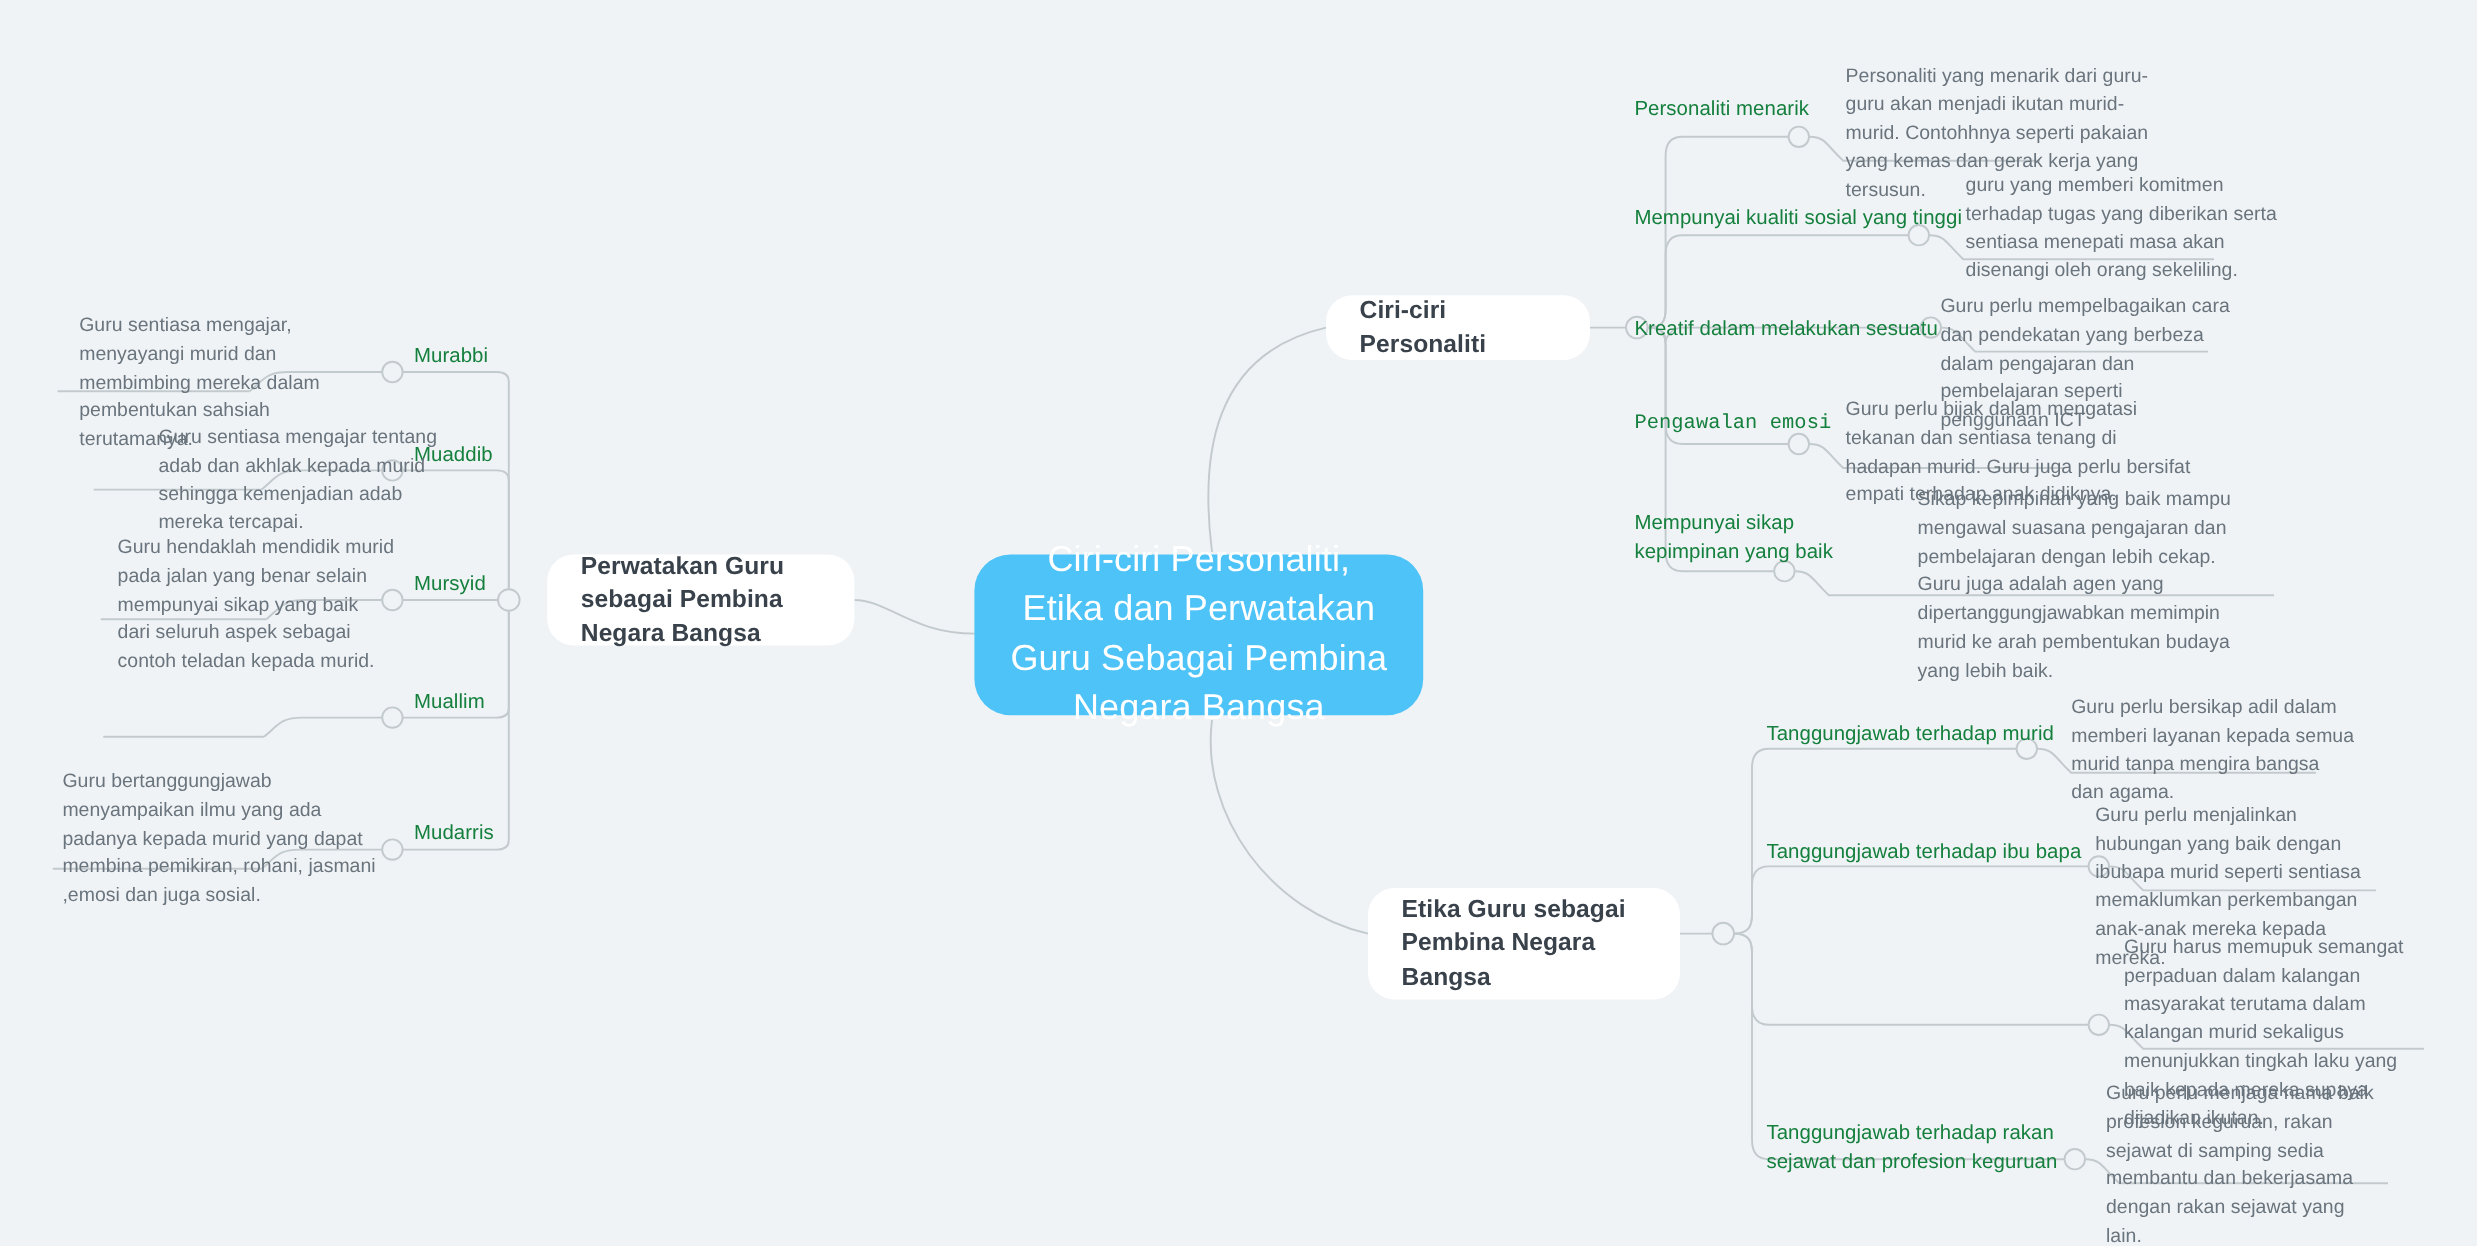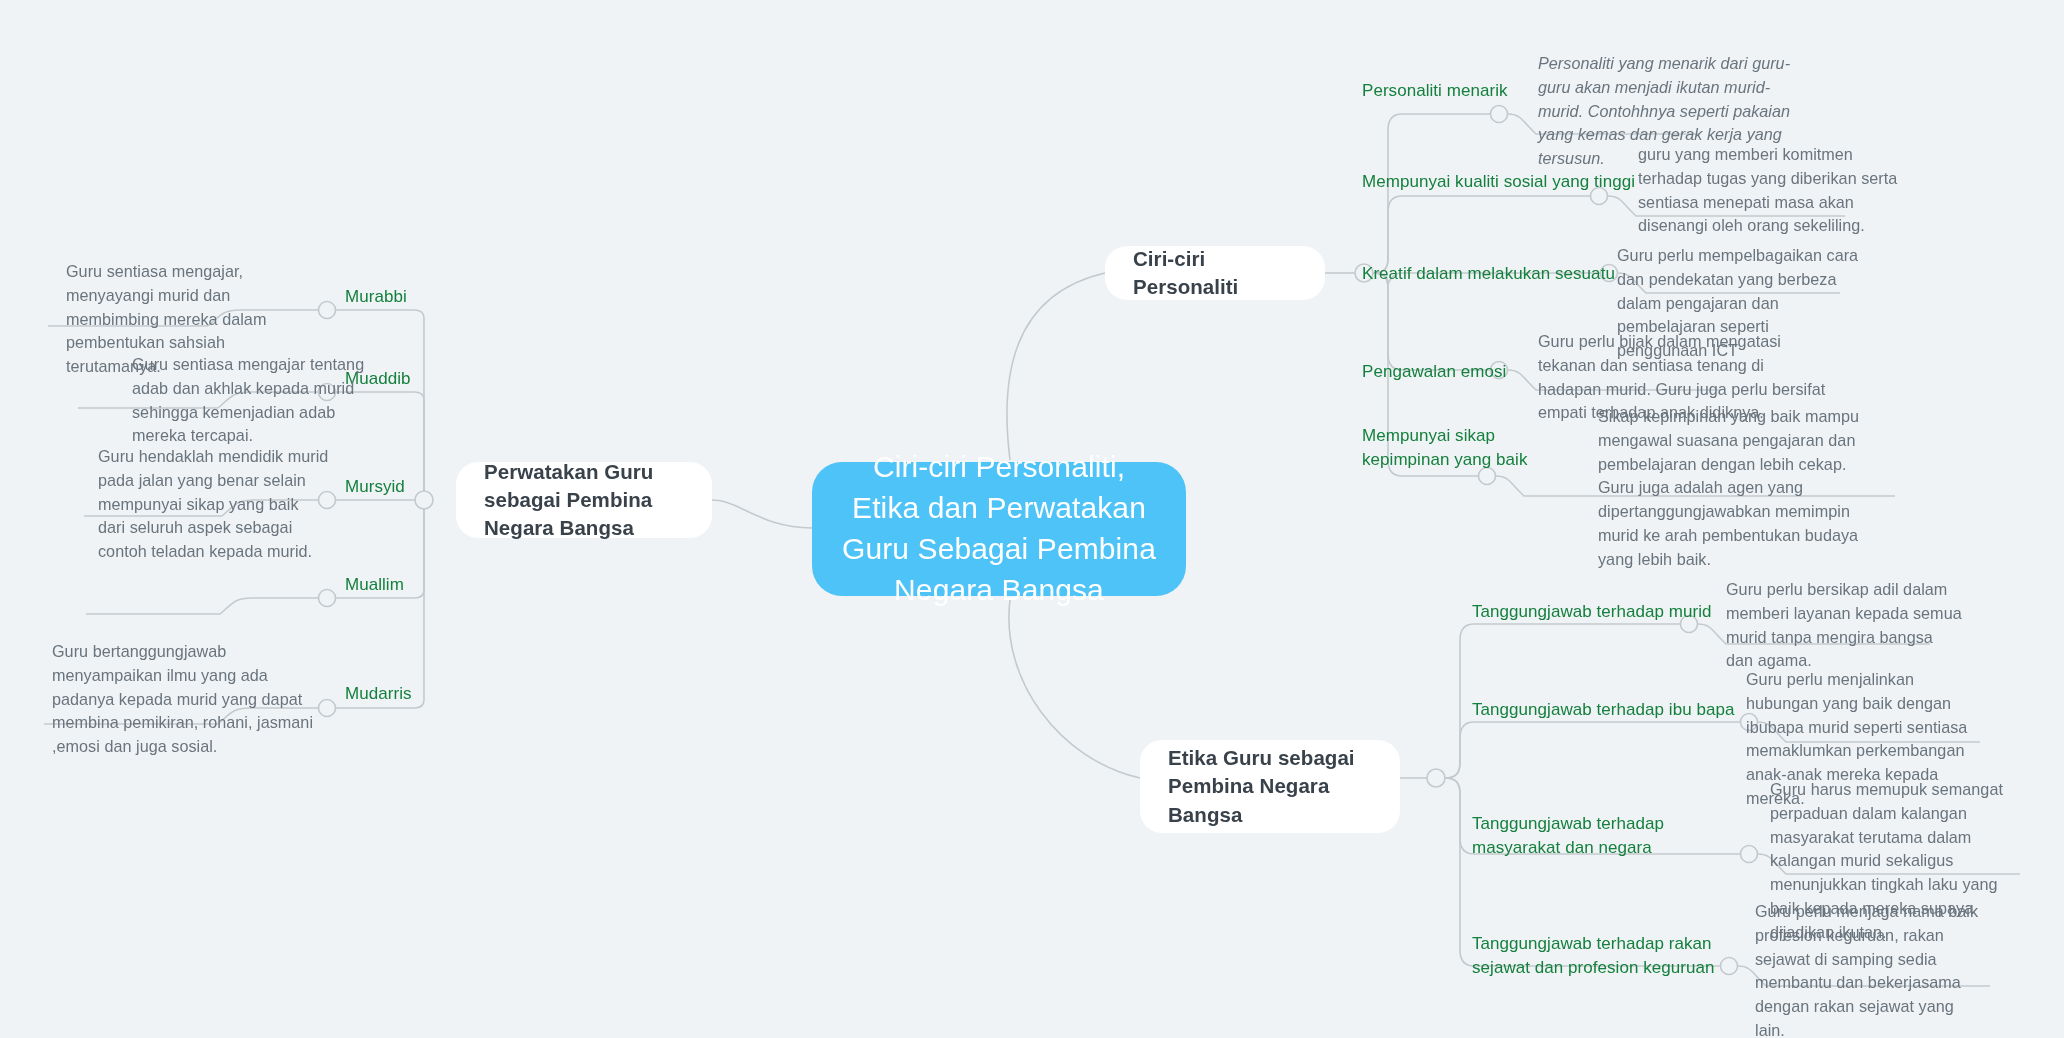--- a/index.html
+++ b/index.html
@@ -194,39 +194,38 @@
 
   <div class="topic-label" style="left:345px; top:475px; width:140px;">Mursyid</div>
   <div class="leaf-text" style="left:98px; top:445px; width:232px;">Guru hendaklah mendidik murid pada jalan yang benar selain mempunyai sikap yang baik dari seluruh aspek sebagai contoh teladan kepada murid.</div>
 
   <div class="topic-label" style="left:345px; top:573px; width:140px;">Muallim</div>
 
   <div class="topic-label" style="left:345px; top:682px; width:140px;">Mudarris</div>
   <div class="leaf-text" style="left:52px; top:640px; width:262px;">Guru bertanggungjawab menyampaikan ilmu yang ada padanya kepada murid yang dapat membina pemikiran, rohani, jasmani ,emosi dan juga sosial.</div>
 
   <div class="topic-label" style="left:1362px; top:79px; width:260px;">Personaliti menarik</div>
-  <div class="leaf-text" style="left:1538px; top:52px; width:254px;font-style:italic;">Personaliti yang menarik dari guru-guru akan menjadi ikutan murid-murid. Contohhnya seperti pakaian yang kemas dan gerak kerja yang tersusun.</div>
+  <div class="leaf-text" style="left:1538px; top:52px; width:254px;">Personaliti yang menarik dari guru-guru akan menjadi ikutan murid-murid. Contohhnya seperti pakaian yang kemas dan gerak kerja yang tersusun.</div>
 
   <div class="topic-label" style="left:1362px; top:170px; width:300px;">Mempunyai kualiti sosial yang tinggi</div>
   <div class="leaf-text" style="left:1638px; top:143px; width:266px;">guru yang memberi komitmen terhadap tugas yang diberikan serta sentiasa menepati masa  akan disenangi oleh orang sekeliling.</div>
 
   <div class="topic-label" style="left:1362px; top:262px; width:300px;">Kreatif dalam melakukan sesuatu</div>
   <div class="leaf-text" style="left:1617px; top:244px; width:246px;">Guru perlu mempelbagaikan cara dan pendekatan yang berbeza dalam pengajaran dan pembelajaran seperti penggunaan ICT</div>
 
-  <div class="topic-label" style="left:1362px; top:360px; width:260px;">Pengawalan emosi</div>
+  <div class="topic-label" style="left:1362px; top:342px; width:260px;font-family:Liberation Mono, monospace;">Pengawalan emosi</div>
   <div class="leaf-text" style="left:1538px; top:330px; width:290px;">Guru perlu bijak dalam mengatasi tekanan dan sentiasa tenang  di hadapan murid. Guru juga perlu bersifat empati terhadap anak didiknya.</div>
 
   <div class="topic-label" style="left:1362px; top:424px; width:210px;">Mempunyai sikap kepimpinan yang baik</div>
   <div class="leaf-text" style="left:1598px; top:405px; width:286px;">Sikap kepimpinan yang baik mampu mengawal suasana pengajaran dan pembelajaran dengan lebih cekap. Guru juga adalah agen yang dipertanggungjawabkan memimpin murid ke arah pembentukan budaya yang lebih baik.</div>
 
   <div class="topic-label" style="left:1472px; top:600px; width:300px;">Tanggungjawab terhadap murid</div>
   <div class="leaf-text" style="left:1726px; top:578px; width:236px;">Guru perlu bersikap adil dalam memberi layanan kepada semua murid tanpa mengira bangsa dan agama.</div>
 
   <div class="topic-label" style="left:1472px; top:698px; width:300px;">Tanggungjawab terhadap ibu bapa</div>
   <div class="leaf-text" style="left:1746px; top:668px; width:222px;">Guru perlu menjalinkan hubungan yang baik dengan ibubapa murid seperti sentiasa memaklumkan perkembangan anak-anak mereka kepada mereka.</div>
 
-  <div class="topic-label" style="left:1472px; top:812px; width:270px;">Tanggungjawab terhadap masyarakat dan negara</div>
   <div class="leaf-text" style="left:1770px; top:778px; width:242px;">Guru harus memupuk semangat perpaduan dalam kalangan masyarakat terutama dalam kalangan murid sekaligus menunjukkan tingkah laku yang baik kepada mereka supaya dijadikan ikutan.</div>
 
   <div class="topic-label" style="left:1472px; top:932px; width:270px;">Tanggungjawab terhadap rakan sejawat dan profesion keguruan</div>
   <div class="leaf-text" style="left:1755px; top:900px; width:230px;">Guru perlu menjaga nama baik profesion keguruan, rakan sejawat di samping sedia membantu dan bekerjasama dengan rakan sejawat yang lain.</div>
 
 </div>
 
 </body></html>

